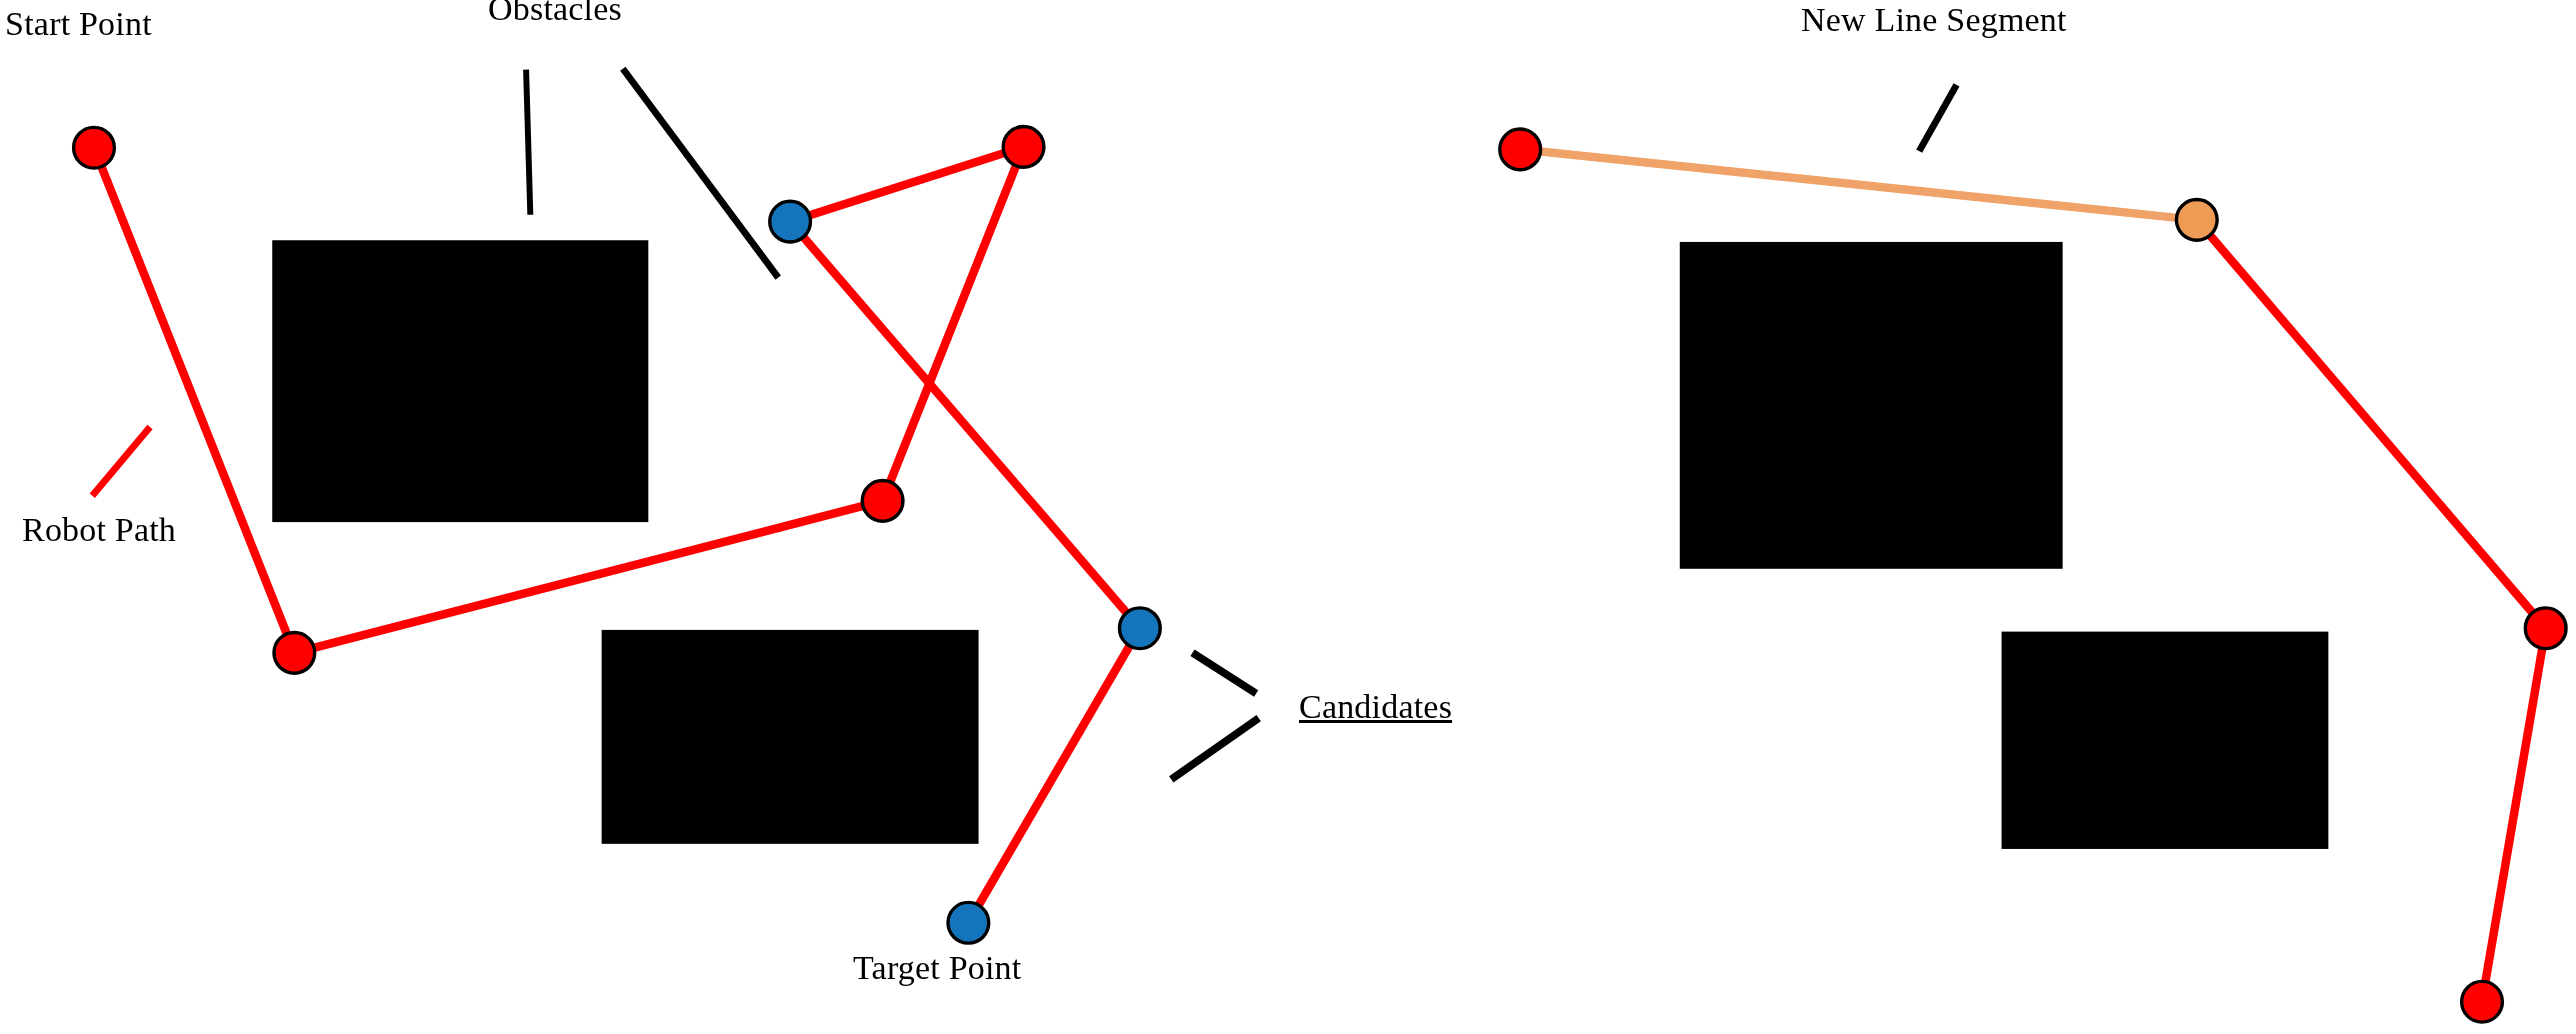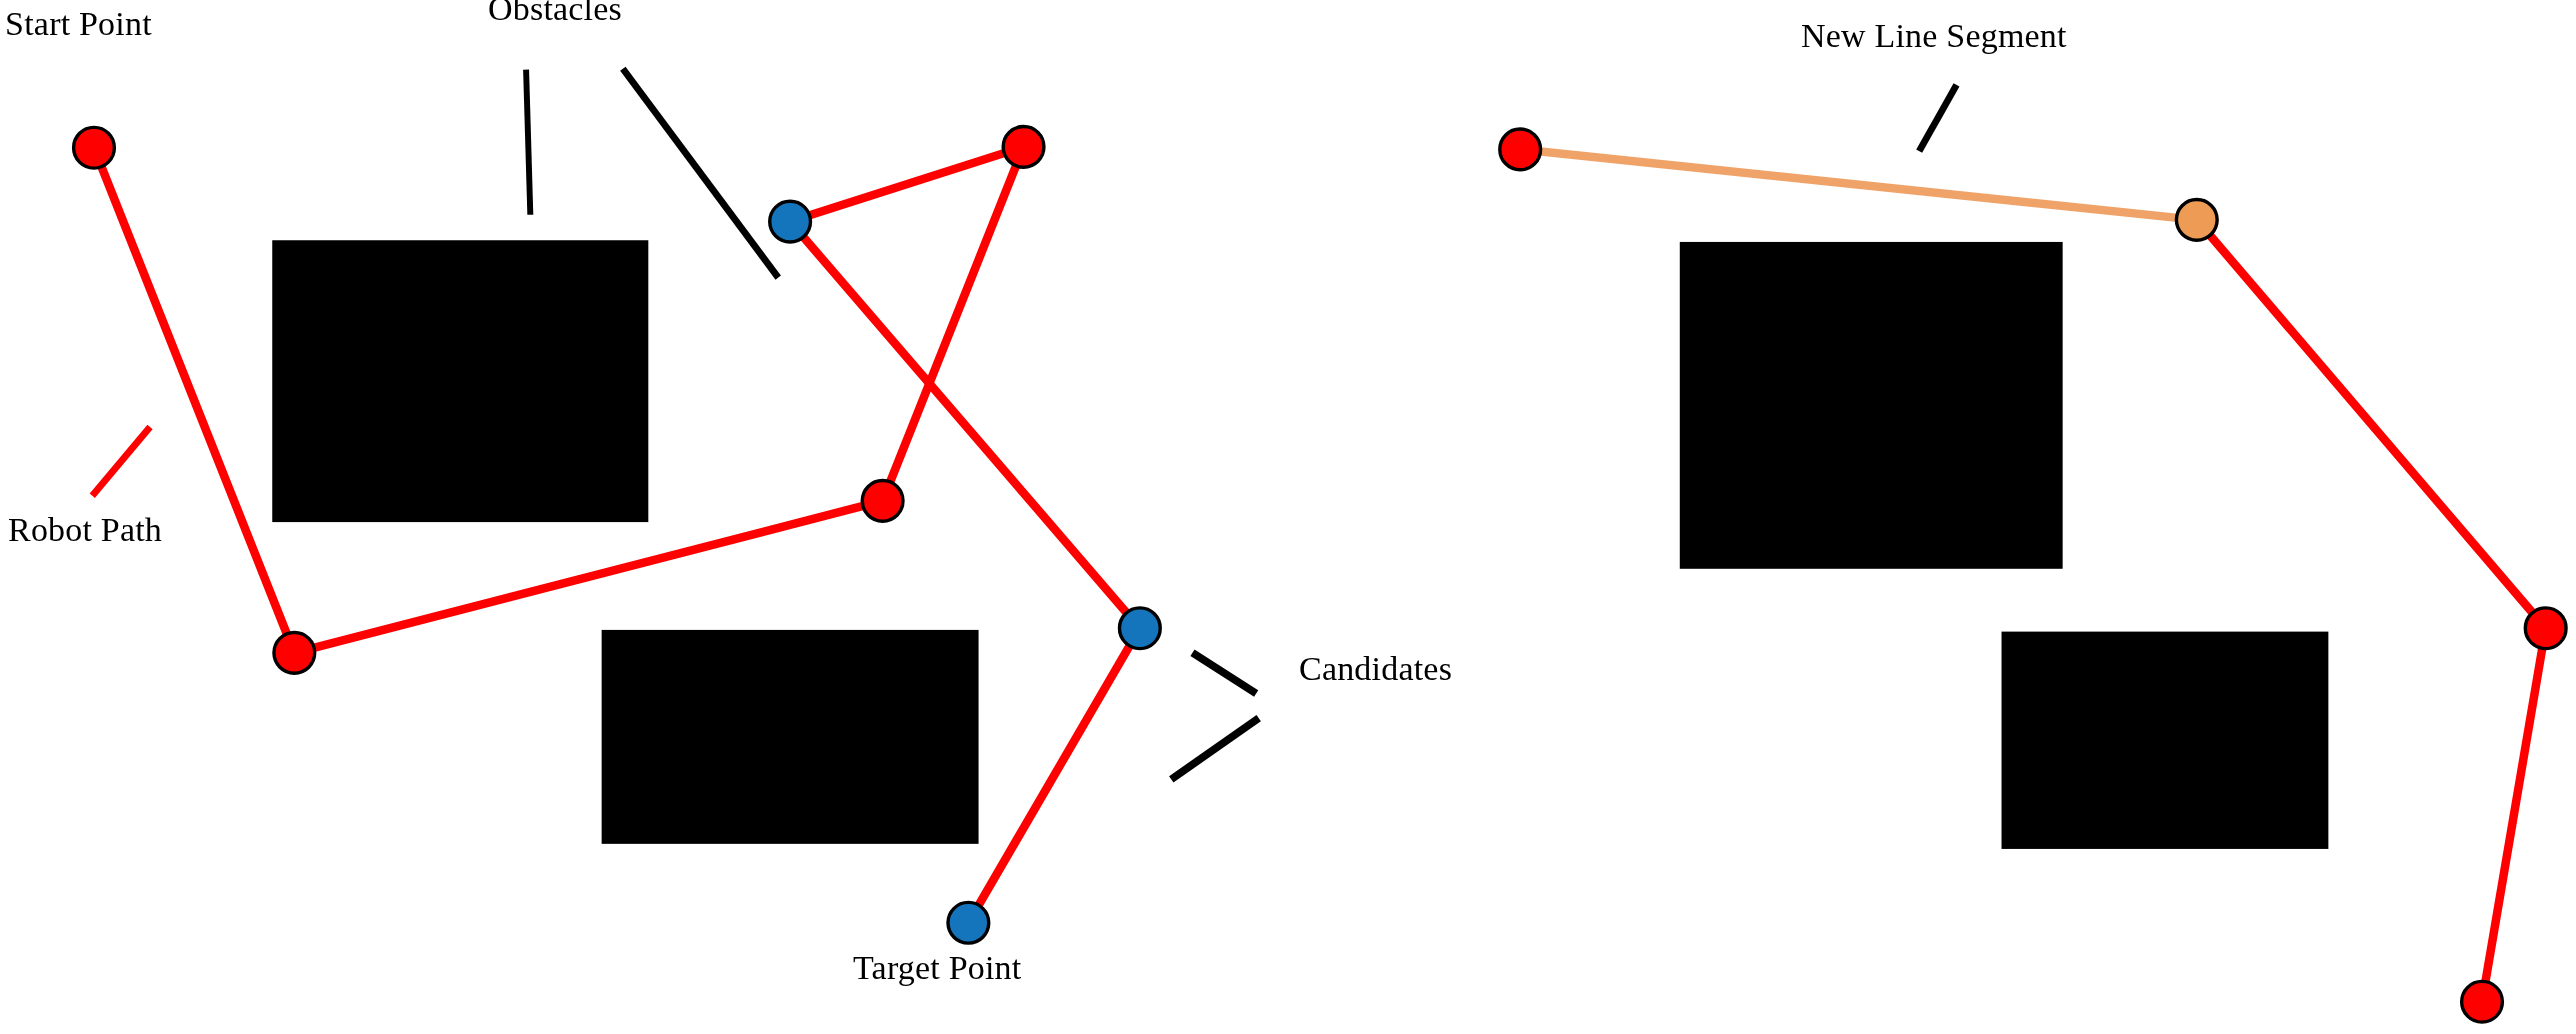--- a/index.html
+++ b/index.html
@@ -99,22 +99,22 @@
         <circle cx="2923" cy="1180" r="24" fill="#FF0000" stroke="#000000" stroke-width="4"></circle>
       </g>
 
     </g>
   </svg>
 
   <div class="diagram-label" style="left:5.1px; top:6.8px;">Start Point</div>
 
   <div class="diagram-label" style="left:488px; top:-8.5px;">Obstacles</div>
 
-  <div class="diagram-label" style="left:8px; top:513px;">Robot Path</div>
+  <div class="diagram-label" style="left:22px; top:513px;">Robot Path</div>
 
-  <div class="diagram-label" style="left:1299px; top:652px;">Candidates</div>
+  <div class="diagram-label" style="left:1299px; top:690px;text-decoration:underline;">Candidates</div>
 
   <div class="diagram-label" style="left:837px; top:951px;margin-left:16px;">Target Point</div>
 
-  <div class="diagram-label" style="left:1801px; top:19px;">New Line Segment</div>
+  <div class="diagram-label" style="left:1801px; top:3px;">New Line Segment</div>
 
 </div>
 
 
 </body></html>

